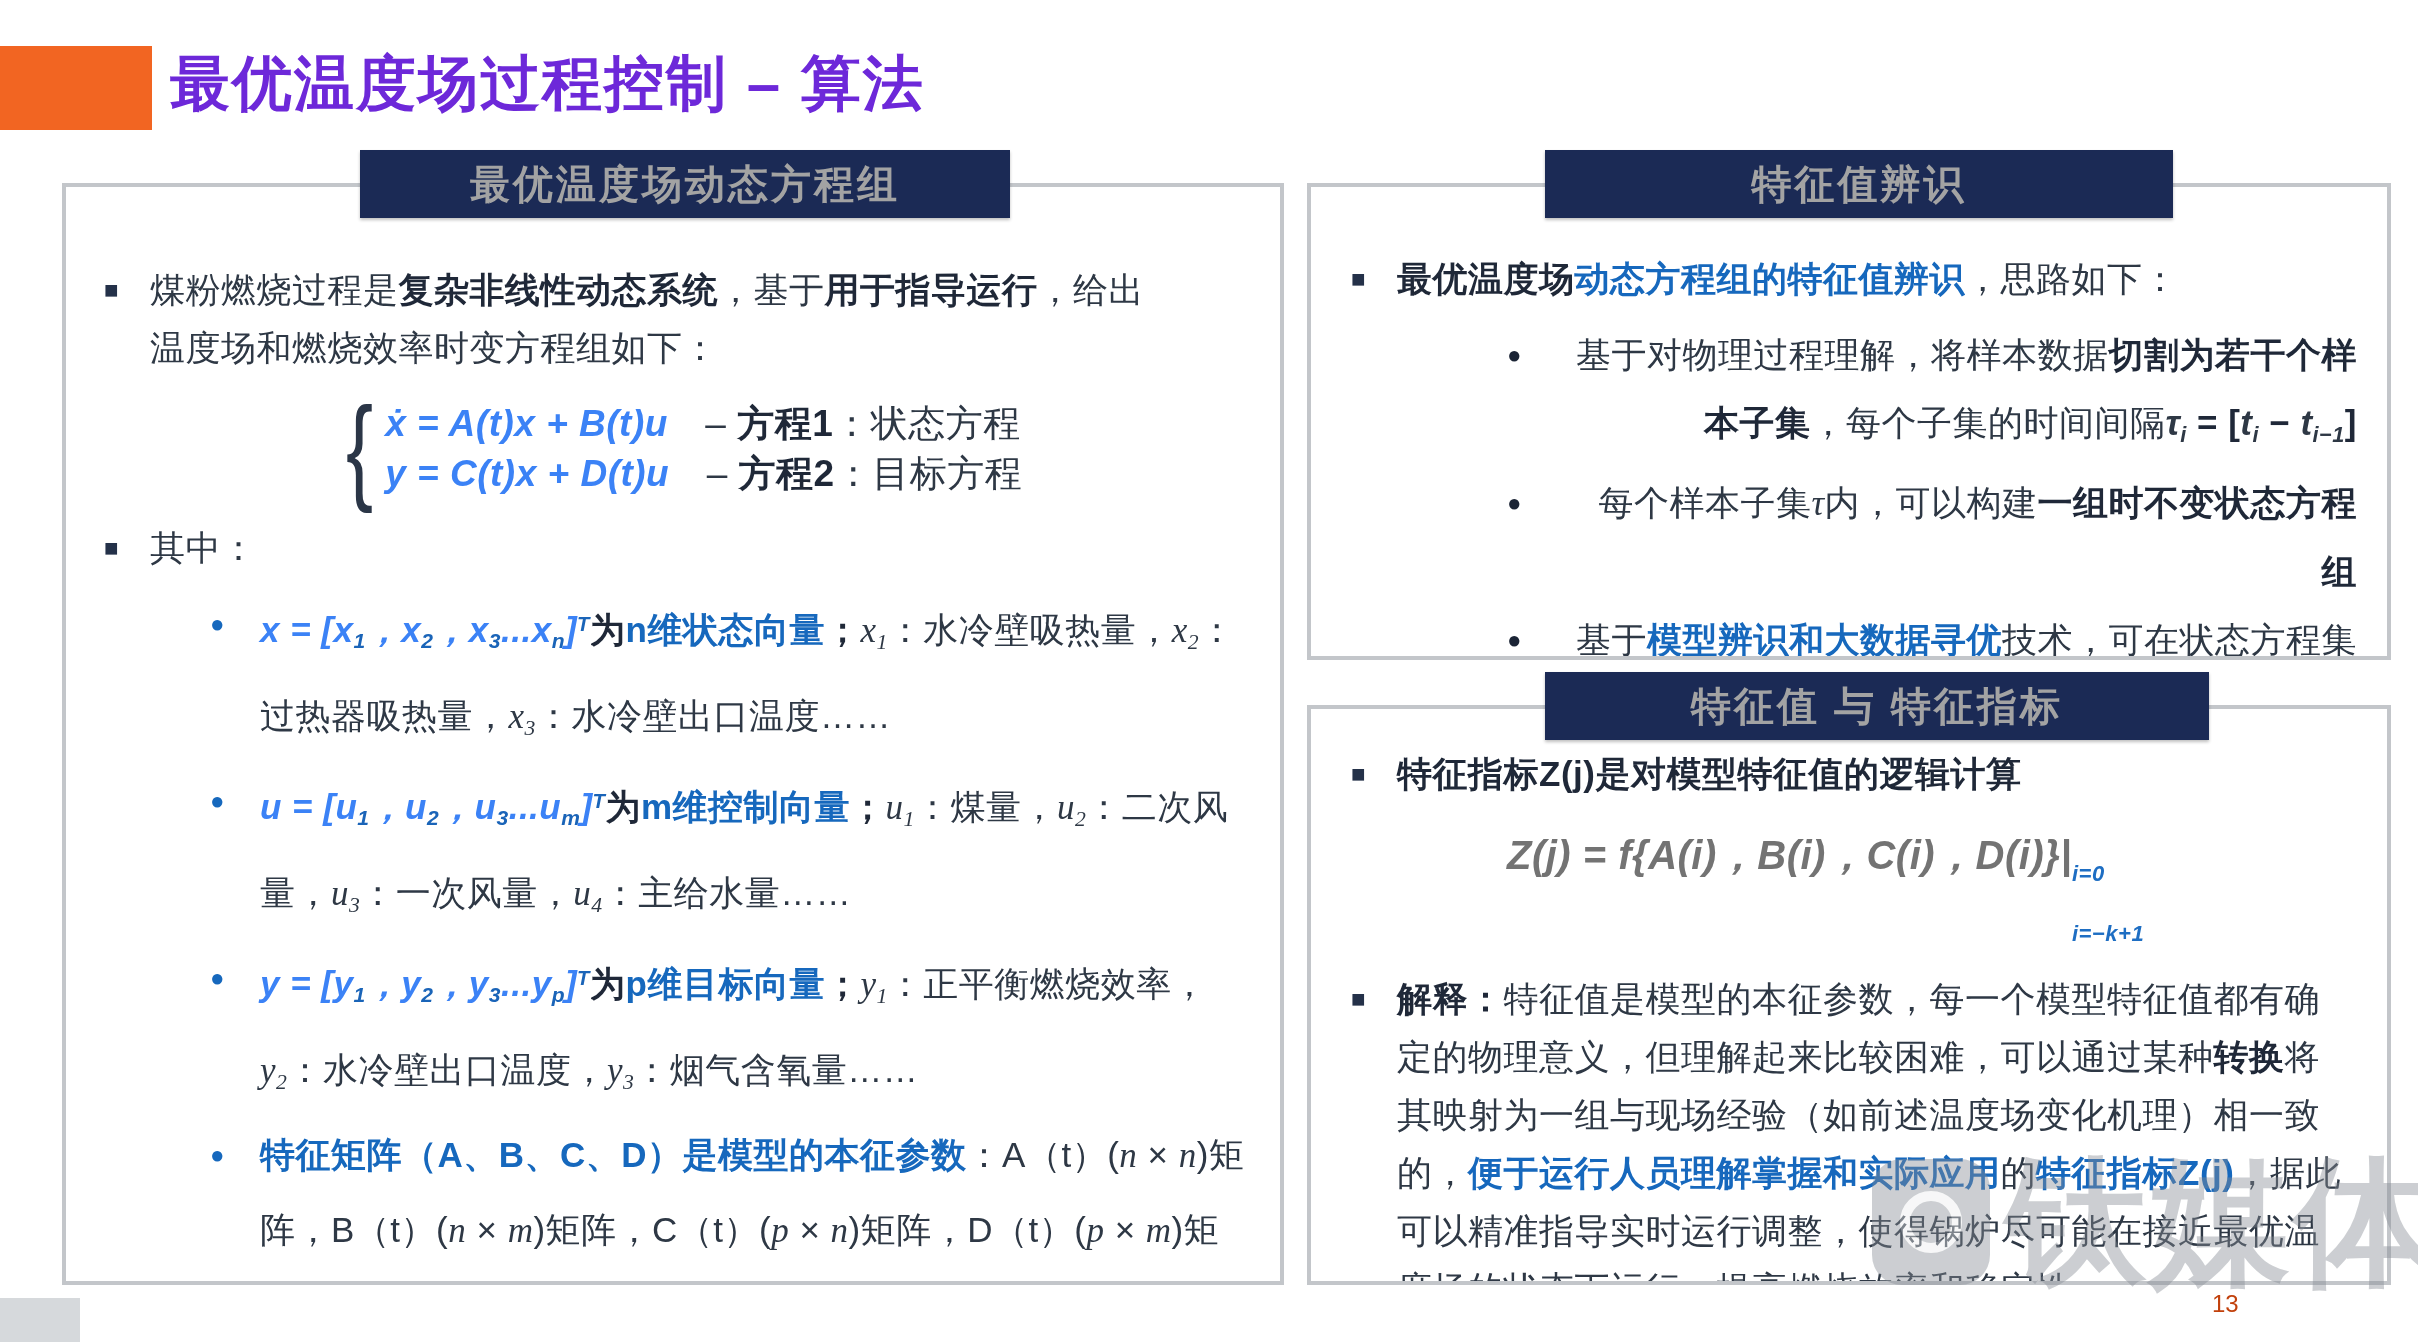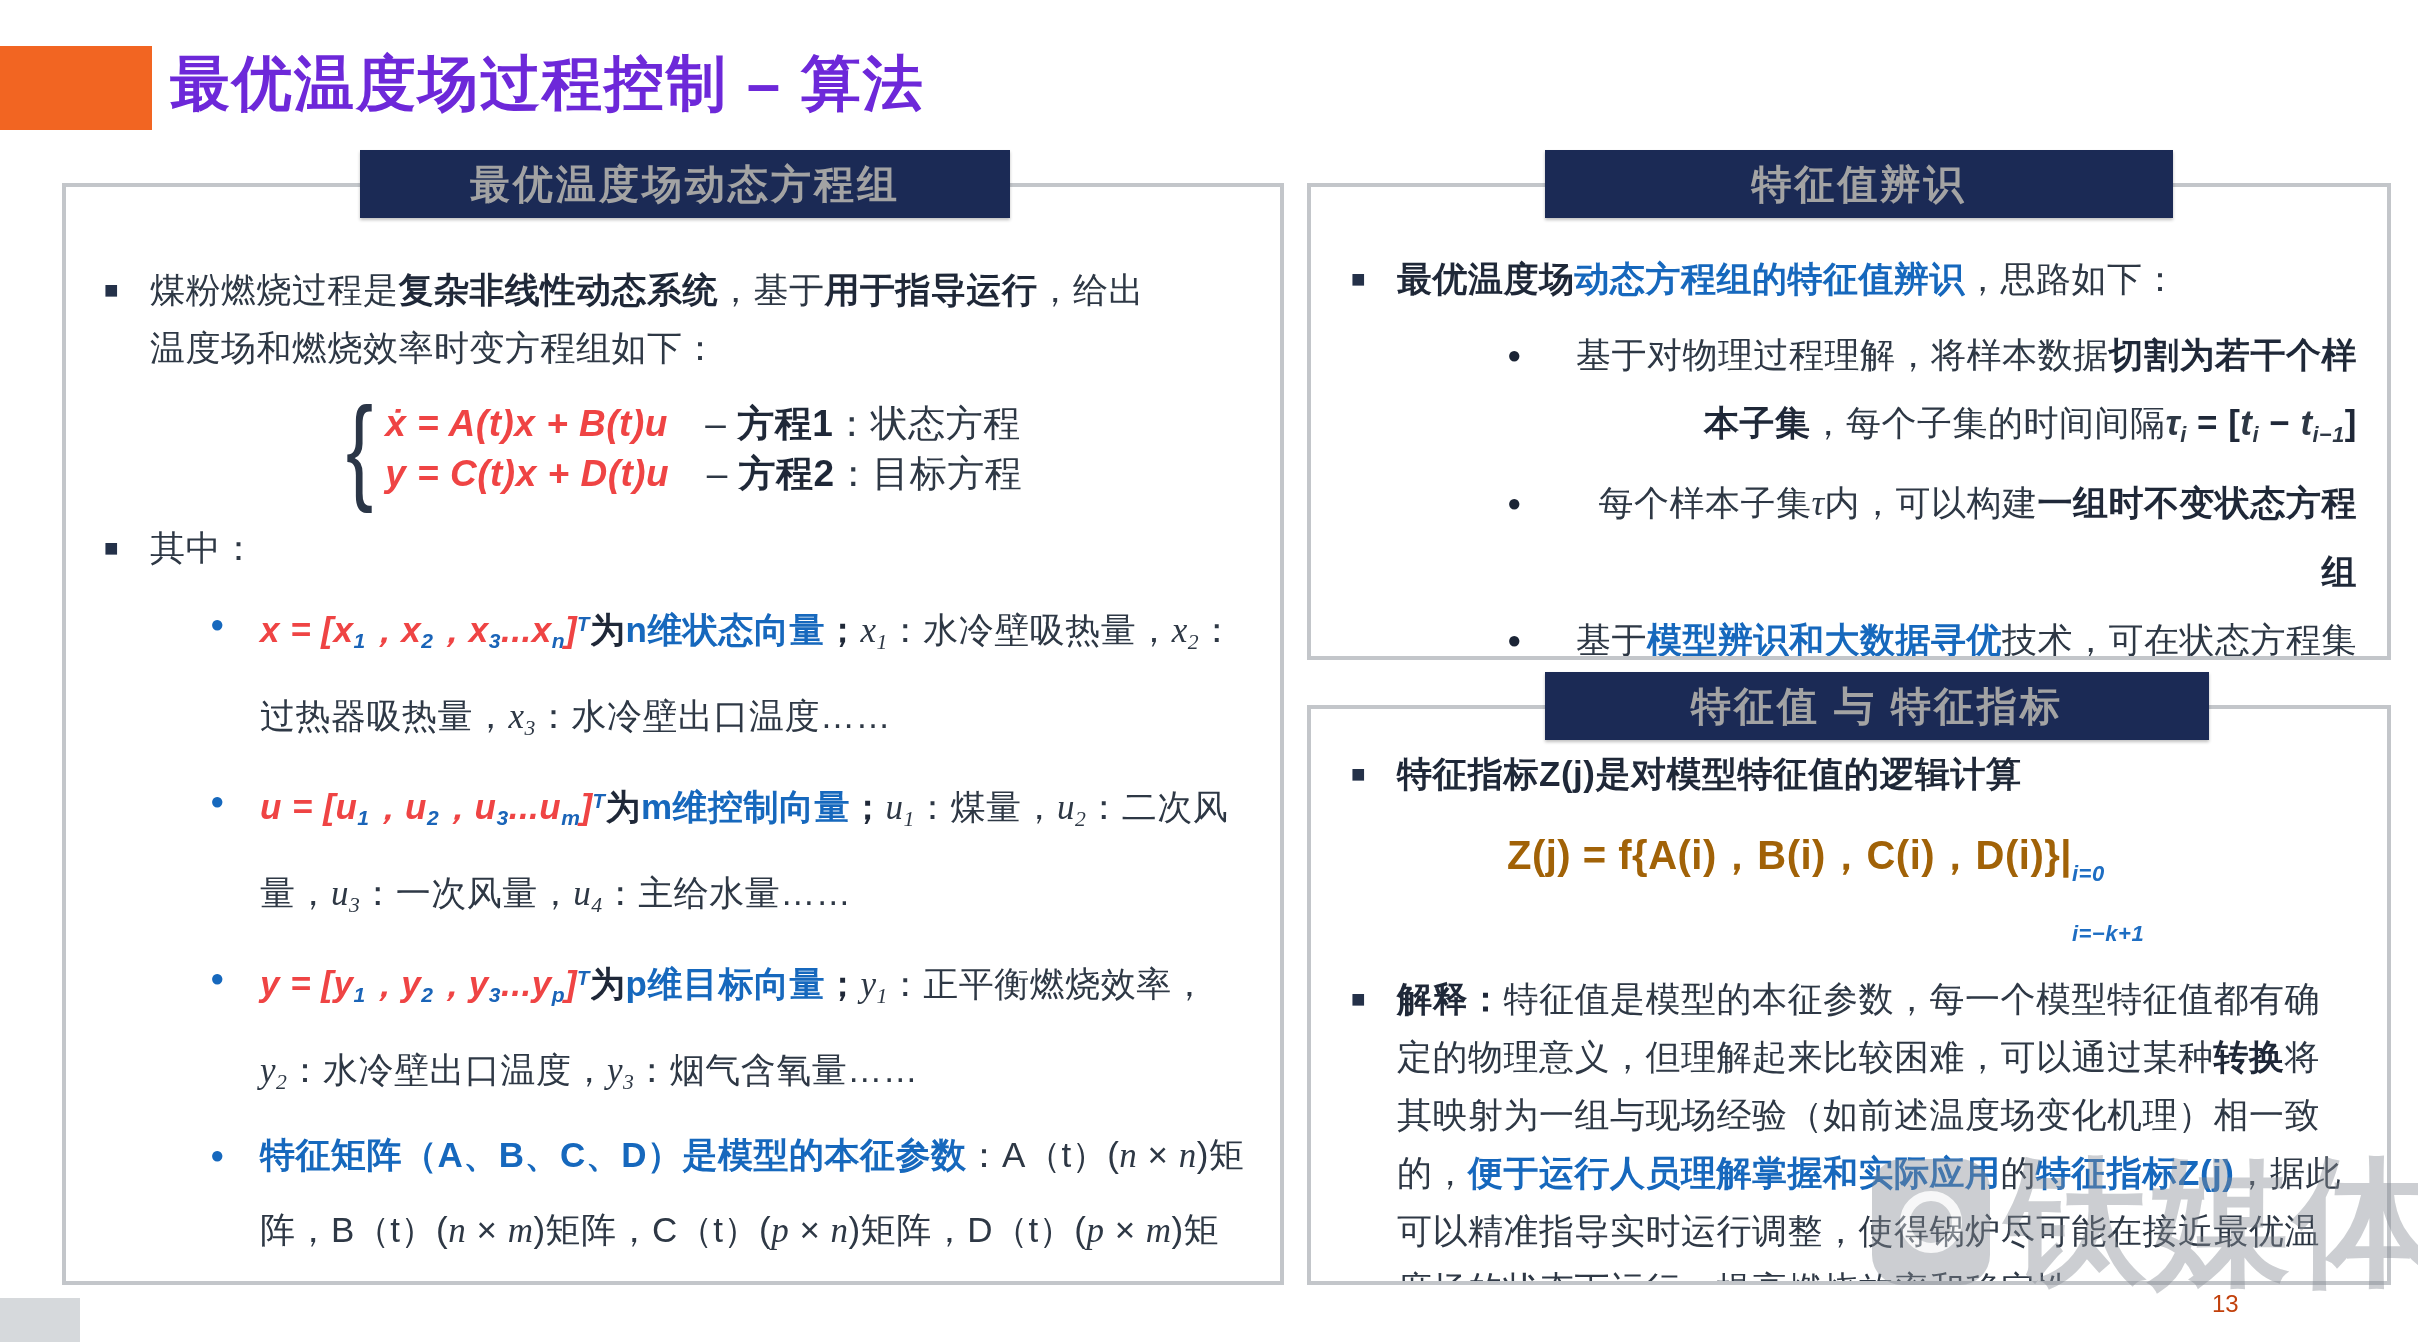--- a/index.html
+++ b/index.html
@@ -91,28 +91,28 @@
     margin:20px 0 0 156px; font-size:40px; line-height:64px;
     white-space:nowrap;
   }
   .r2-explain { margin-top:24px; line-height:64px; }
   .r2-explain .bullet-text { max-width:945px; }
 
   
   .s-r    { }
   .s-b    { font-weight:bold; color:#1f2838; }
   .s-bb   { font-weight:bold; color:#1668bd; }
-  .s-m    { font-weight:bold; font-style:italic; color:#ef4444; }
+  .s-m    { font-weight:bold; font-style:italic; color:#3b82f6; }
   .s-msub { font-weight:bold; font-style:italic; color:#1a64b8; font-size:0.6em; vertical-align:-0.3em; }
   .s-msup { font-weight:bold; font-style:italic; color:#1a64b8; font-size:0.58em; vertical-align:0.55em; }
   .s-i    { font-style:italic; font-family:"Liberation Serif","DejaVu Serif",serif; }
   .s-isub { font-style:italic; font-family:"Liberation Serif","DejaVu Serif",serif; font-size:0.62em; vertical-align:-0.3em; }
   .s-bi   { font-weight:bold; font-style:italic; }
   .s-bisub{ font-weight:bold; font-style:italic; font-size:0.62em; vertical-align:-0.3em; }
-  .s-m2   { font-weight:600; color:#a16207; }
+  .s-m2   { font-style:italic; font-weight:600; color:#737373; }
   .s-stack{
     display:inline-flex; flex-direction:column; vertical-align:-0.55em;
     font-style:italic; font-weight:600; color:#1e6ec3;
     font-size:0.55em; line-height:1.1; text-align:left;gap:36px;
   }
 
   
   .watermark {
     position:absolute; left:1872px; top:1152px; z-index:50;
     display:flex; align-items:center; gap:16px;

